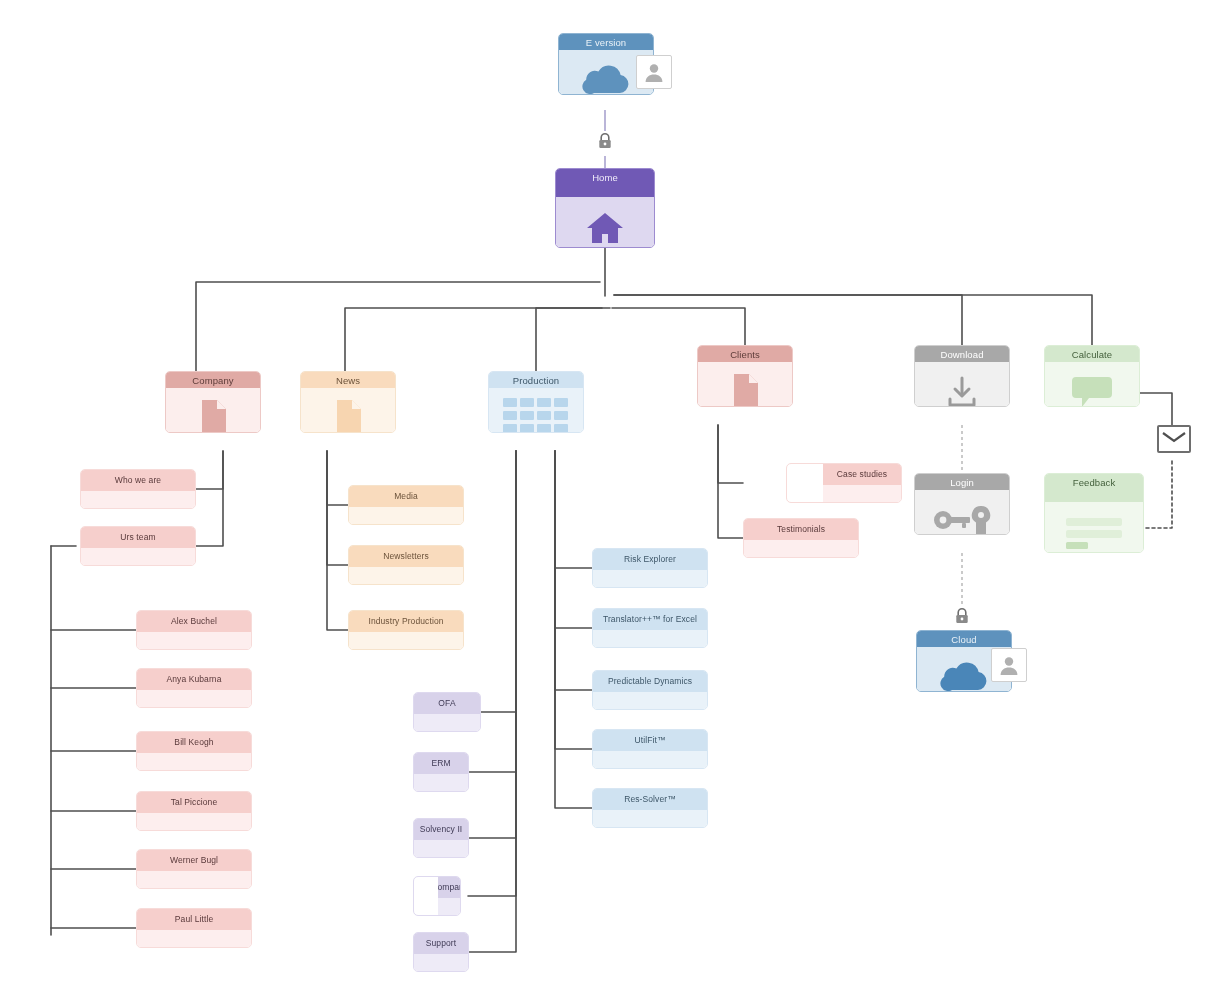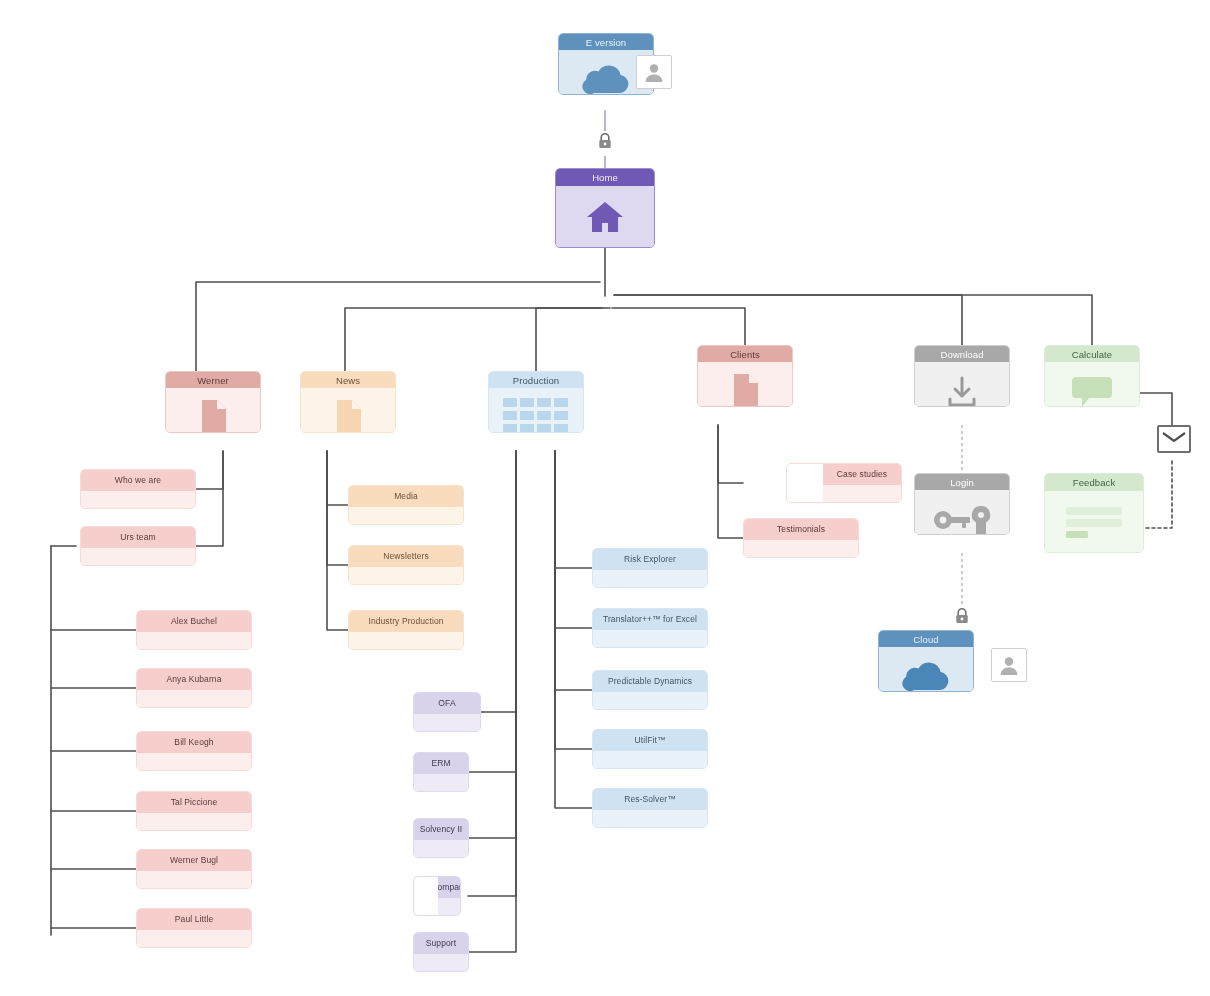--- a/index.html
+++ b/index.html
@@ -17,21 +17,21 @@
              white-space:nowrap;overflow:hidden;text-overflow:ellipsis;}
   .node .body{width:100%;box-sizing:border-box;display:flex;align-items:center;
               justify-content:center;}
 
   
   .win{width:96px;height:62px;}
   .win .hdr{height:16px;}
   .win .body{height:60px;}
 
   .win-wide{width:100px;height:80px;}
-  .win-wide .hdr{height:17px;}
+  .win-wide .hdr{height:28px;}
   .win-wide .body{height:61px;}
 
   
   .leaf{width:116px;height:40px;}
   .leaf .hdr{height:21px;display:flex;align-items:center;justify-content:center;
              font-size:8.5px;}
   .leaf .body{height:17px;}
 
   
   .t-blue   .hdr{background:#5e92bd;color:#eaf2f8;}
@@ -176,21 +176,21 @@
   <div class="node win-wide t-purple" style="left:555px;top:168px;">
     <div class="hdr">Home</div>
     <div class="body">
       <svg width="40" height="36" viewBox="0 0 40 36">
         <path fill="#7059b5" d="M20 3 2 18h5v15h10V24h6v9h10V18h5z"></path>
       </svg>
     </div>
   </div>
 
   <div class="node win t-red" style="left:165px;top:371px;">
-    <div class="hdr">Werner</div>
+    <div class="hdr">Company</div>
     <div class="body">
       <svg width="30" height="38" viewBox="0 0 30 38">
         <path fill="#e0aaa5" d="M4 1h15l9 9v27H4z"></path>
         <path fill="#fceeed" d="M19 1l9 9h-9z"></path>
       </svg>
     </div>
   </div>
 
   <div class="node win t-orange" style="left:300px;top:371px;">
     <div class="hdr">News</div>
@@ -273,21 +273,21 @@
   </div>
 
   <div class="glyph lock-glyph" style="left:953px;top:606px;">
     <svg width="16" height="18" viewBox="0 0 16 18">
       <path d="M4.2 8V5.6a3.8 3.8 0 0 1 7.6 0V8" fill="none" stroke="#6e6e6e" stroke-width="1.6"></path>
       <rect x="2.3" y="8" width="11.4" height="8" rx="1.2" fill="#8a8a8a"></rect>
       <circle cx="8" cy="12" r="1.4" fill="#ffffff"></circle>
     </svg>
   </div>
 
-  <div class="node win t-blue" style="left:878px;top:630px;">
+  <div class="node win t-blue" style="left:916px;top:630px;">
     <div class="hdr">Cloud</div>
     <div class="body">
       <svg width="52" height="36" viewBox="0 0 52 36">
         <path fill="#4a86b8" d="M14 31h26a9 9 0 0 0 .6-17.9A12 12 0 0 0 18.4 9.6 8.6 8.6 0 0 0 6.2 17.7 7 7 0 0 0 14 31z"></path>
       </svg>
     </div>
   </div>
   <div class="avatar" style="left:991px;top:648px;">
     <svg width="22" height="20" viewBox="0 0 22 20">
       <circle cx="11" cy="6.5" r="4.2" fill="#b0b0b0"></circle>

